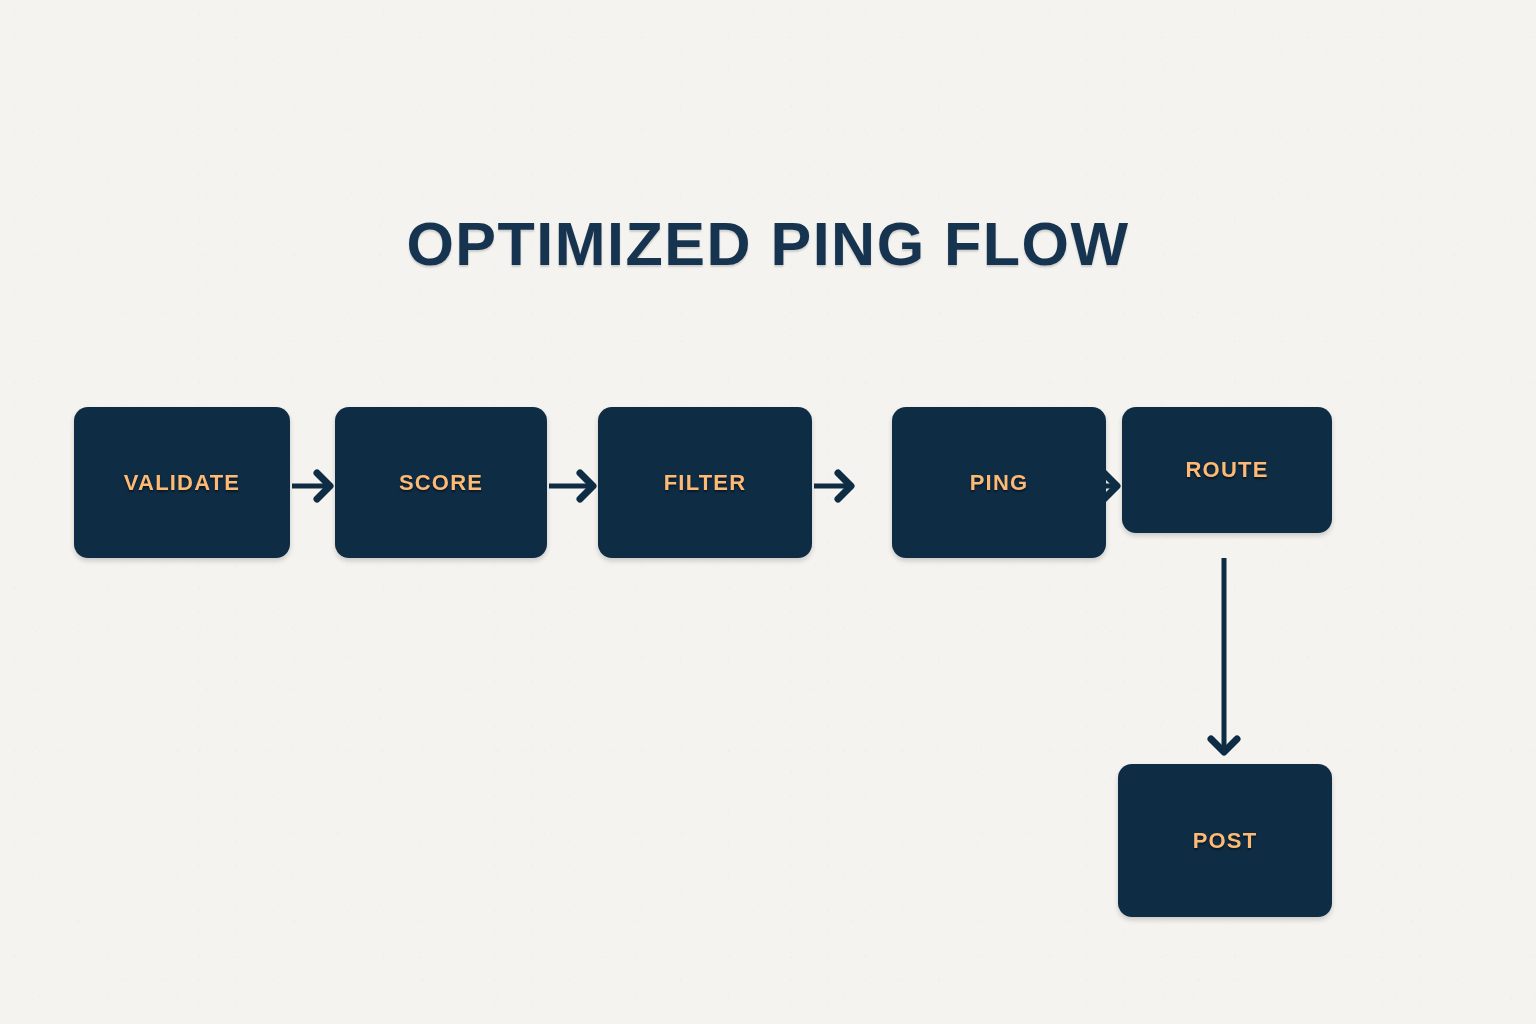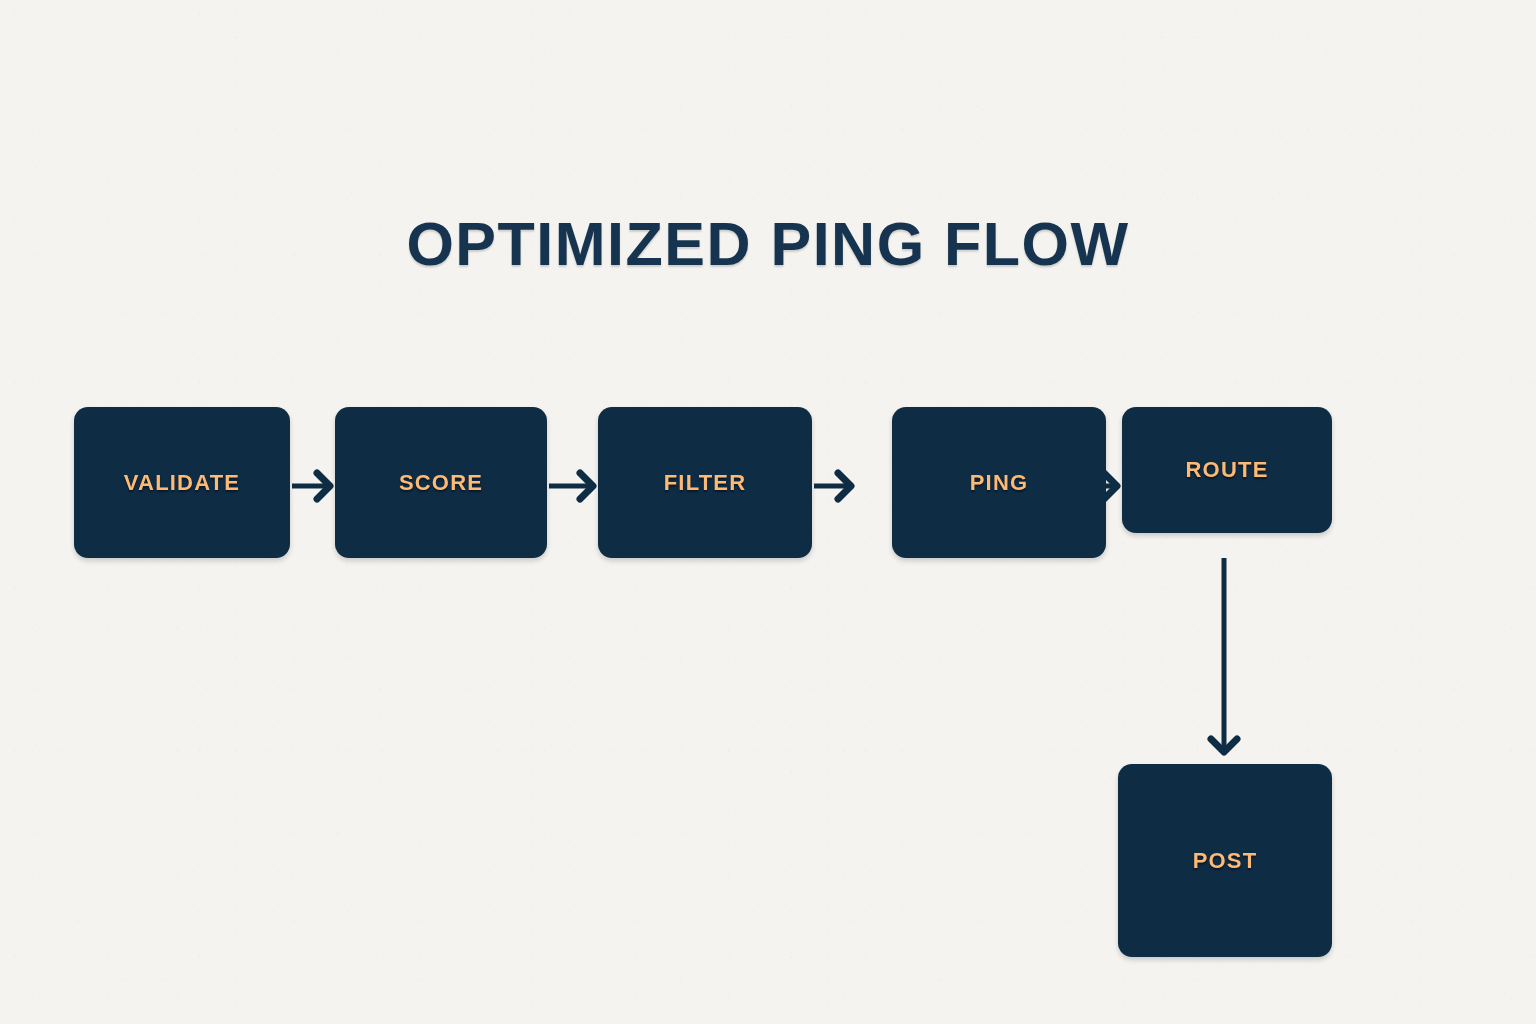--- a/index.html
+++ b/index.html
@@ -102,21 +102,21 @@
       </div>
       <div class="node" style="left: 598px; top: 407px; width: 214px; height: 151px; align-items: center;">
         <span class="node-label">FILTER</span>
       </div>
       <div class="node" style="left: 856px; top: 407px; width: 214px; height: 151px; margin-left: 36px;">
         <span class="node-label">PING</span>
       </div>
       <div class="node" style="left: 1122px; top: 407px; width: 210px; height: 126px;">
         <span class="node-label">ROUTE</span>
       </div>
-      <div class="node" style="left: 1118px; top: 764px; width: 214px; height: 193px;">
+      <div class="node" style="left: 1118px; top: 764px; width: 214px; height: 153px;">
         <span class="node-label">POST</span>
       </div>
     </div>
   <div id="edges-layer">
       <svg class="connector" width="41" height="44" style="position: absolute; left: 292px; top: 464px;">
         <path class="conn-line" d="M 0 22 L 37 22"></path>
         <path class="conn-head" d="M 25 9 L 38 22 L 25 35"></path>
       </svg>
       <svg class="connector" width="47" height="44" style="position: absolute; left: 549px; top: 464px;">
         <path class="conn-line" d="M 0 22 L 43 22"></path>

